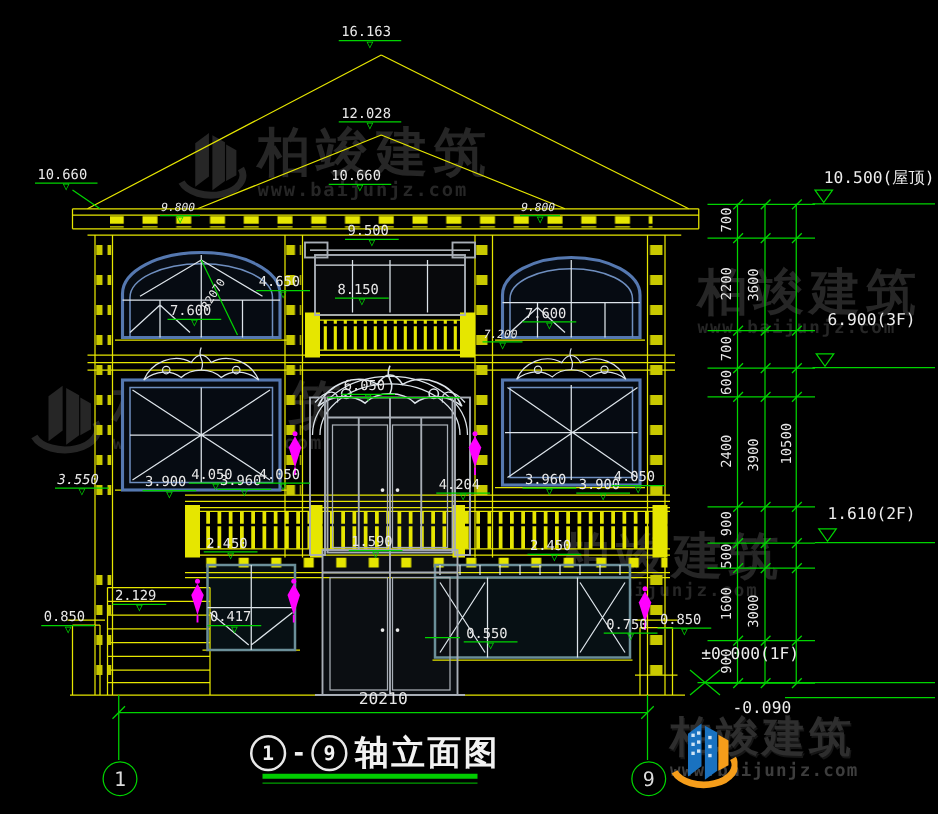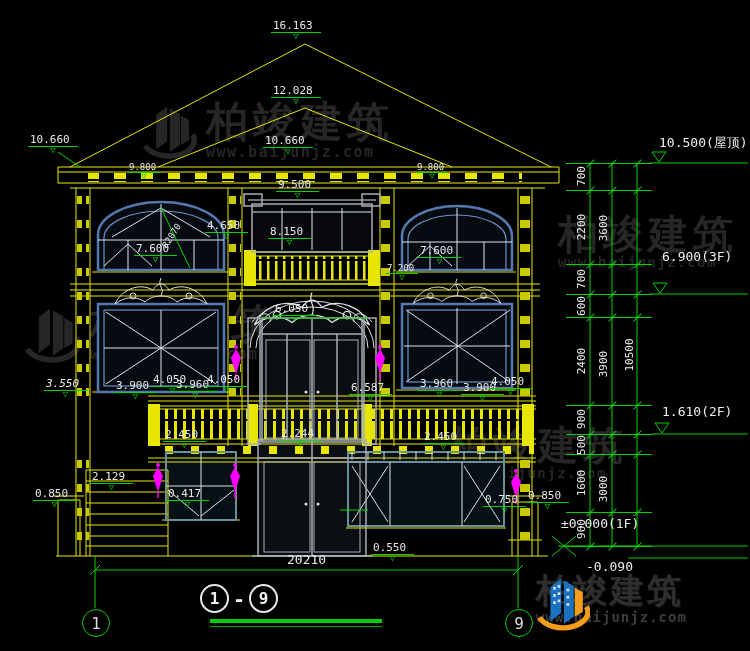--- a/index.html
+++ b/index.html
@@ -12,21 +12,21 @@
   .wm .tx .url{font-size:15px;letter-spacing:1.5px;line-height:1.1;white-space:nowrap;}
   .wm svg{position:static;}
   
   #linework{z-index:2;}
   
   .lay{position:absolute;left:0;top:0;width:750px;height:651px;z-index:3;}
   .em{position:absolute;color:#e8e8e8;font-size:11px;line-height:11px;white-space:nowrap;}
   .em .lbl{display:block;padding:0 8px 1px 2px;border-bottom:1px solid #00d400;}
   .em .tri{display:block;color:#00d400;font-size:9px;line-height:7px;text-align:center;}
   .em.sm{font-size:9px;line-height:9px;}
-  .em.sm .lbl{padding:0 4px 0 1px;}
+  .em.sm .lbl{padding:0 4px 0 1px;font-style:italic;}
   
   .lv{position:absolute;color:#ededed;font-size:13px;line-height:13px;white-space:nowrap;z-index:3;}
   
   .rlab{position:absolute;color:#e8e8e8;font-size:11px;line-height:11px;white-space:nowrap;
         transform:translate(-50%,-50%) rotate(-90deg);z-index:3;}
   .tickline{position:absolute;height:1px;background:#00d400;z-index:2;}
   .slash{position:absolute;width:11px;height:1px;background:#00d400;transform:rotate(-45deg);z-index:3;}
   
   .bub{position:absolute;width:26px;height:26px;border:1px solid #00d400;border-radius:50%;
        color:#dcdcdc;font-size:16px;display:flex;align-items:center;justify-content:center;z-index:3;}
@@ -323,60 +323,60 @@
       </div>
       <div class="em" style="left: 174px; top: 379px;">
         <span class="lbl">3.960</span>
         <span class="tri">▽</span>
       </div>
       <div class="em" style="left: 205px; top: 374px;">
         <span class="lbl">4.050</span>
         <span class="tri">▽</span>
       </div>
       <div class="em" style="left: 349px; top: 382px;">
-        <span class="lbl">6.587</span>
+        <span class="lbl">4.204</span>
         <span class="tri">▽</span>
       </div>
       <div class="em" style="left: 418px; top: 378px;">
         <span class="lbl">3.960</span>
         <span class="tri">▽</span>
       </div>
       <div class="em" style="left: 461px; top: 382px;">
         <span class="lbl">3.900</span>
         <span class="tri">▽</span>
       </div>
       <div class="em" style="left: 489px; top: 376px;">
         <span class="lbl">4.050</span>
         <span class="tri">▽</span>
       </div>
       <div class="em" style="left: 163px; top: 429px;">
         <span class="lbl">2.450</span>
         <span class="tri">▽</span>
       </div>
       <div class="em" style="left: 279px; top: 428px;">
-        <span class="lbl">2.244</span>
+        <span class="lbl">1.590</span>
         <span class="tri">▽</span>
       </div>
       <div class="em" style="left: 422px; top: 431px;">
         <span class="lbl">2.450</span>
         <span class="tri">▽</span>
       </div>
       <div class="em" style="left: 90px; top: 471px;">
         <span class="lbl">2.129</span>
         <span class="tri">▽</span>
       </div>
       <div class="em" style="left: 33px; top: 488px;">
         <span class="lbl">0.850</span>
         <span class="tri">▽</span>
       </div>
       <div class="em" style="left: 166px; top: 488px;">
         <span class="lbl">0.417</span>
         <span class="tri">▽</span>
       </div>
-      <div class="em" style="left: 371px; top: 501px; margin-top: 41px;">
+      <div class="em" style="left: 371px; top: 501px;">
         <span class="lbl">0.550</span>
         <span class="tri">▽</span>
       </div>
       <div class="em" style="left: 483px; top: 494px;">
         <span class="lbl">0.750</span>
         <span class="tri">▽</span>
       </div>
       <div class="em" style="left: 526px; top: 490px;">
         <span class="lbl">0.850</span>
         <span class="tri">▽</span>
@@ -443,20 +443,21 @@
       <div class="bub" style="left: 82px; top: 609px;">1</div>
       <div class="bub" style="left: 505px; top: 609px;">9</div>
     </div>
 
   <div class="botdim" id="botdim" style="left: 287px; top: 552px;">20210</div>
 
   <div class="title">
     <span class="circ">1</span>
     <span class="dash">-</span>
     <span class="circ">9</span>
+    <span class="ttl">轴立面图</span>
   </div>
   <div class="tbar1"></div>
   <div class="tbar2"></div>
 
   <div class="brand">
     <svg width="54" height="64" viewBox="0 0 60 70">
       <path d="M4,50 A27,17 0 1 0 56,38" fill="none" stroke="#f59d1a" stroke-width="6"></path>
       <path d="M16,16 L28,7 V45 L16,54 Z" fill="#1a72c0"></path>
       <path d="M31,9 L42,15 V49 L31,57 Z" fill="#1a72c0"></path>
       <path d="M43,17 L52,22 V44 L43,49 Z" fill="#f59d1a"></path>

